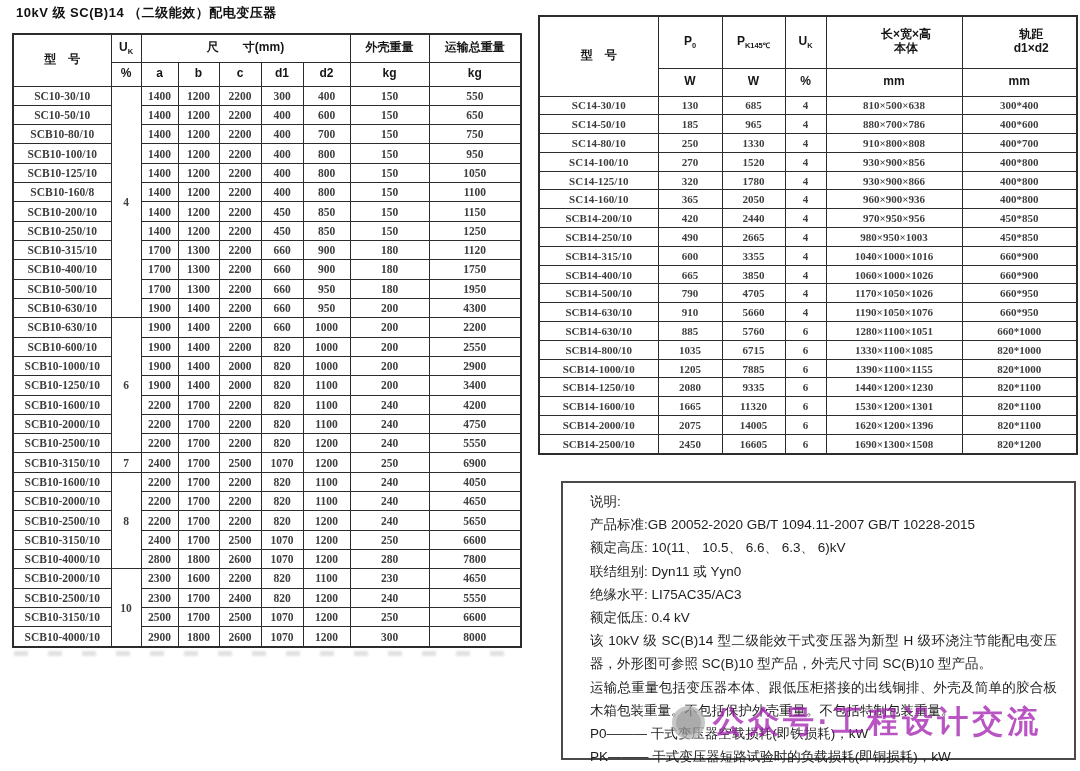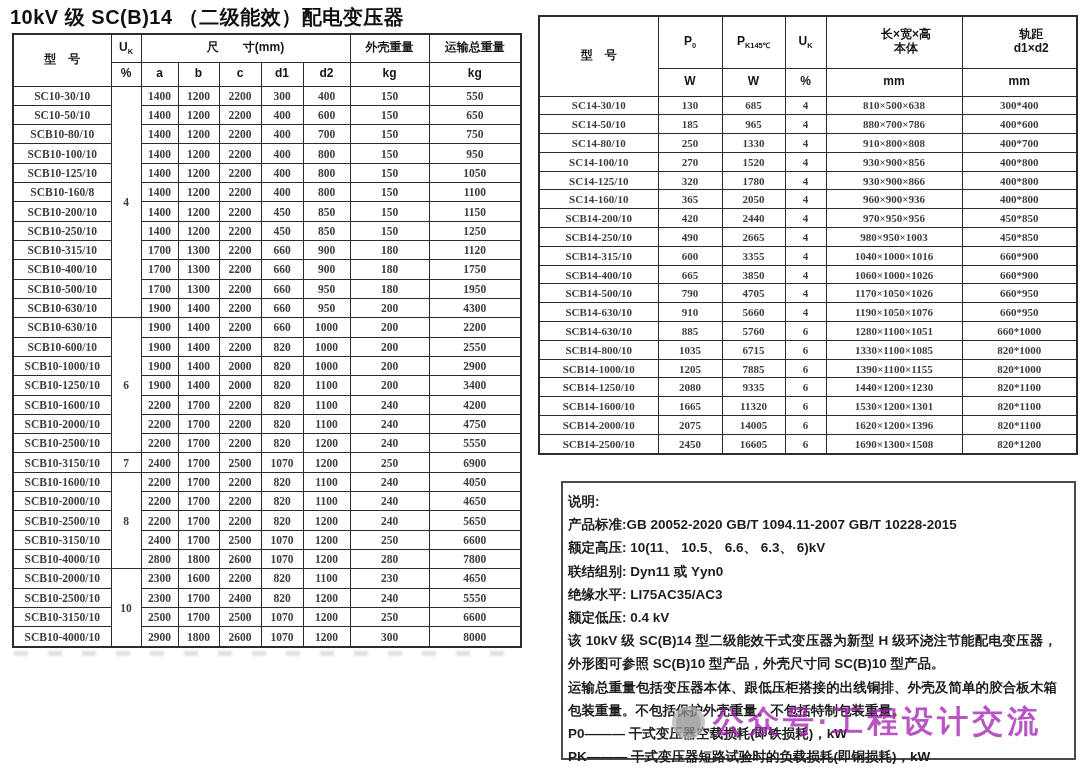--- a/index.html
+++ b/index.html
@@ -4,22 +4,22 @@
 <style>
   html,body{margin:0;padding:0;}
   body{
     width:1080px;height:771px;background:#ffffff;position:relative;
     font-family:"Liberation Sans", sans-serif;
     -webkit-font-smoothing:antialiased;
   }
   .page{position:absolute;inset:0;overflow:hidden;}
 
   .title{
-    position:absolute;left:10px;top:4px;margin:0;
-    font-size:20px;font-weight:bold;color:#101010;letter-spacing:0.5px;
+    position:absolute;left:16px;top:4px;margin:0;
+    font-size:13px;font-weight:bold;color:#101010;letter-spacing:0.5px;
     white-space:nowrap;
   }
 
   table.tbl{
     position:absolute;border-collapse:collapse;table-layout:fixed;
     border:2px solid #2c2c2c;
   }
   .tbl th,.tbl td{
     border:1px solid #2c2c2c;text-align:center;vertical-align:middle;
     padding:0;overflow:hidden;white-space:nowrap;
@@ -36,22 +36,22 @@
 
   #left-table{left:12px;top:33px;width:508px;height:615px;}
   #right-table{left:538px;top:15px;width:538px;height:440px;}
   #right-table td{font-size:11px;}
 
   .hdr-two-line span{display:block;padding-left:24px;}
 
   .notes{
     position:absolute;left:561px;top:481px;width:515px;height:279px;
     box-sizing:border-box;border:2px solid #4a4a4a;background:#fff;
-    padding:7px 17px 6px 5px;
-    font-size:13.5px;font-weight:700;color:#1d1d1d;line-height:23.2px;
+    padding:7px 17px 6px 27px;
+    font-size:13.5px;font-weight:400;color:#1d1d1d;line-height:23.2px;
     font-family:"Liberation Sans", sans-serif;
   }
   .note-line{text-align:justify;}
 
   .watermark{
     position:absolute;left:672px;top:696px;height:52px;
     display:flex;align-items:center;gap:8px;
     color:#a21caf;opacity:0.75;font-size:31px;font-weight:600;
     letter-spacing:4px;white-space:nowrap;z-index:6;pointer-events:none;
   }

